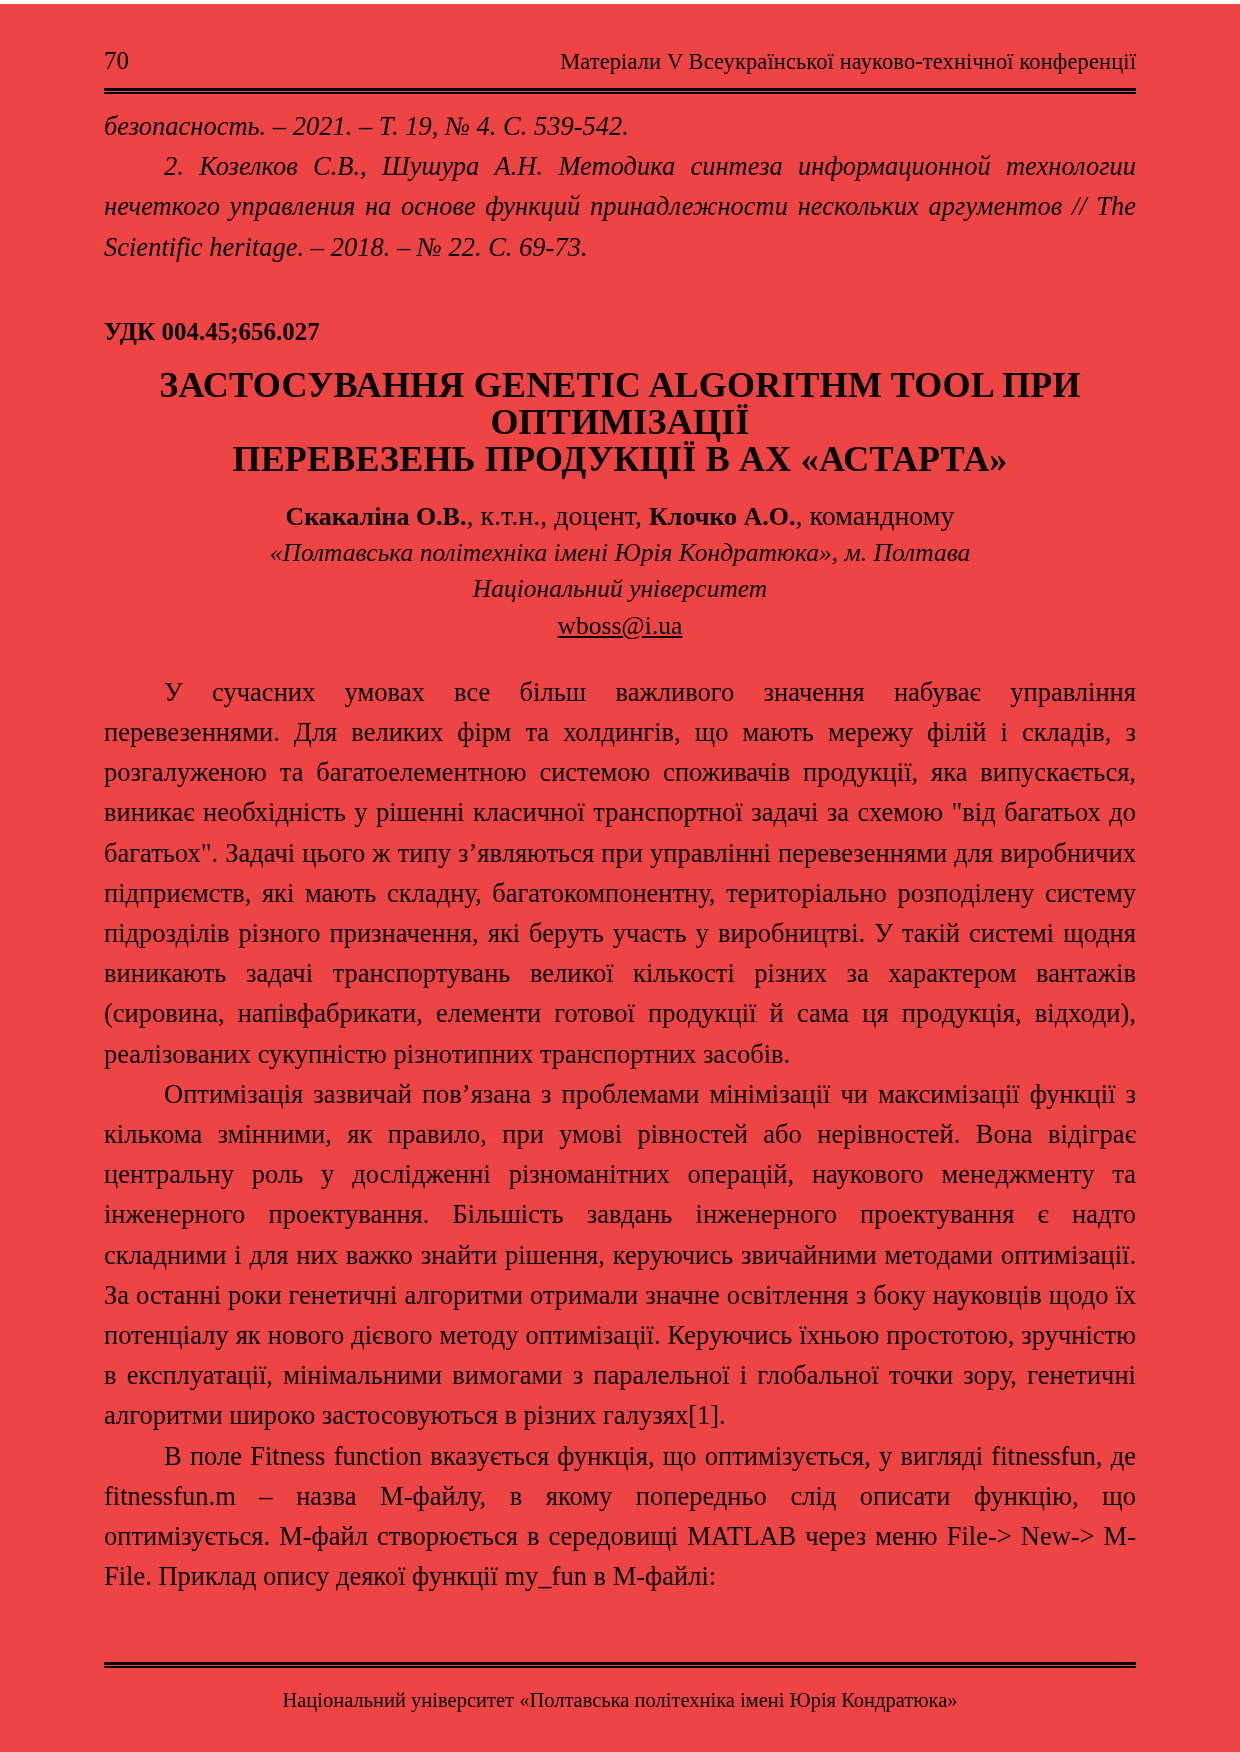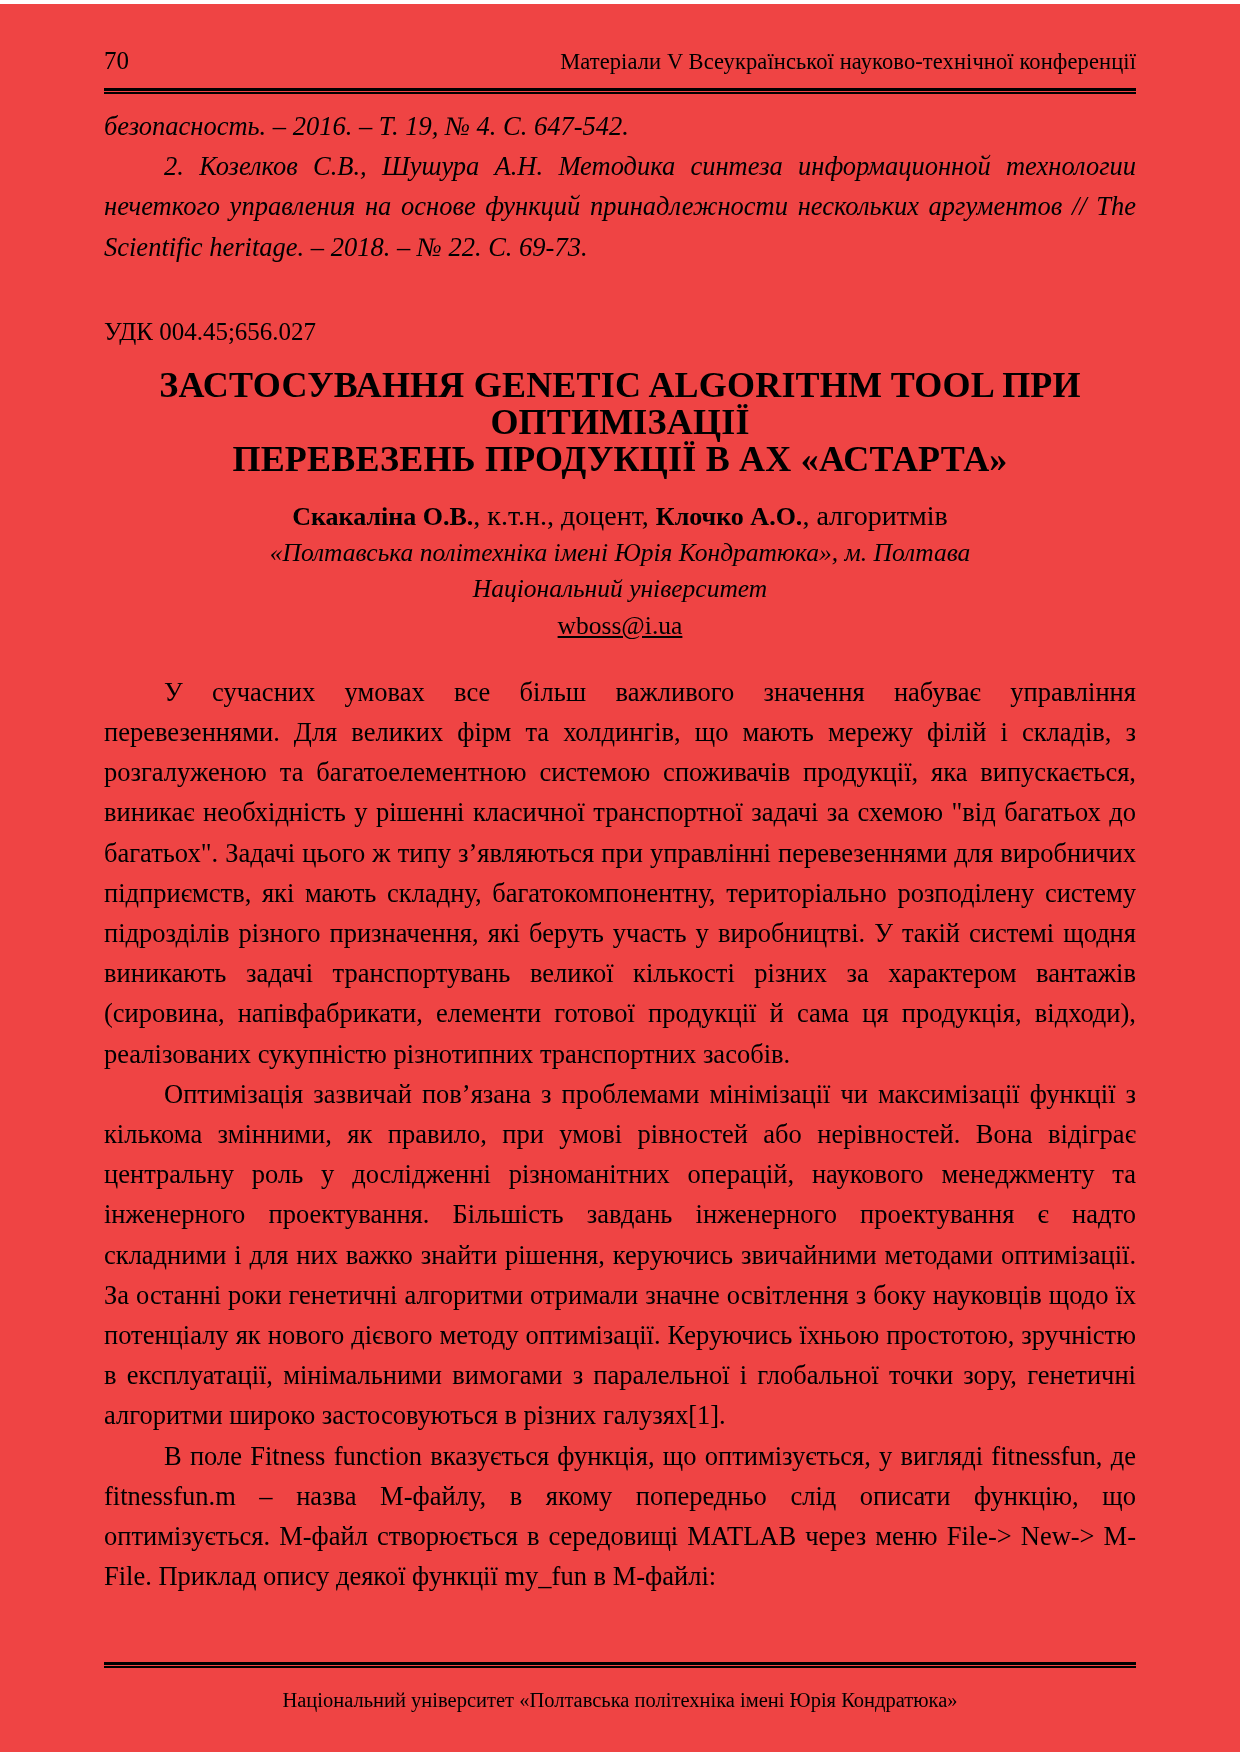--- a/index.html
+++ b/index.html
@@ -76,21 +76,21 @@
     text-indent: 60px;
   }
   p.italic {
     font-style: italic;
   }
 
   
   .udk {
     margin: 0;
     font-size: 25px;
-    font-weight: normal;
+    font-weight: bold;
     line-height: 34px;
     padding-top: 48px;
   }
   .paper-title {
     margin: 0;
     padding-top: 18px;
     font-size: 36px;
     font-weight: bold;
     line-height: 37px;
     text-align: center;
@@ -155,32 +155,32 @@
 
   <div class="running-head">
     <span class="folio">70</span>
     <span class="rh-title">Матеріали V Всеукраїнської науково-технічної конференції</span>
   </div>
 
   <div class="rule-double-top"></div>
 
   <div class="content">
 
-    <p class="body italic">безопасность. – 2016. – Т. 19, № 4. С. 647-542.</p>
+    <p class="body italic">безопасность. – 2021. – Т. 19, № 4. С. 539-542.</p>
 
     <p class="body italic indent">2. Козелков С.В., Шушура А.Н. Методика синтеза информационной технологии нечеткого управления на основе функций принадлежности нескольких аргументов // The Scientific heritage. – 2018. – № 22. С. 69-73.</p>
 
     <p class="udk">УДК 004.45;656.027</p>
 
     <h1 class="paper-title">
       <span>ЗАСТОСУВАННЯ GENETIC ALGORITHM TOOL ПРИ  ОПТИМІЗАЦІЇ</span><br>
       <span>ПЕРЕВЕЗЕНЬ ПРОДУКЦІЇ В АХ «АСТАРТА»</span>
     </h1>
 
-    <p class="authors"><b>Скакаліна О.В.</b><span class="rank">, к.т.н., доцент, </span><b>Клочко А.О.</b><span class="rank">, алгоритмів</span></p>
+    <p class="authors"><b>Скакаліна О.В.</b><span class="rank">, к.т.н., доцент, </span><b>Клочко А.О.</b><span class="rank">, командному</span></p>
 
     <p class="affiliation">«Полтавська політехніка імені Юрія Кондратюка», м. Полтава</p>
     <p class="affiliation">Національний університет</p>
 
     <p class="email-line"><span class="mail">wboss@i.ua</span></p>
 
     <div class="gap-before-body"></div>
 
     <p class="body indent">У сучасних умовах все більш важливого значення набуває управління перевезеннями. Для великих фірм та холдингів, що мають мережу філій і складів, з розгалуженою та багатоелементною системою споживачів продукції, яка випускається, виникає необхідність у рішенні класичної транспортної задачі за схемою "від багатьох до багатьох". Задачі цього ж типу з’являються при управлінні перевезеннями для виробничих підприємств, які мають складну, багатокомпонентну, територіально розподілену систему підрозділів різного призначення, які беруть участь у виробництві. У такій системі щодня виникають задачі транспортувань великої кількості різних за характером вантажів (сировина, напівфабрикати, елементи готової продукції й сама ця продукція, відходи), реалізованих сукупністю різнотипних транспортних засобів.</p>
     <p class="body indent">Оптимізація зазвичай пов’язана з проблемами мінімізації чи максимізації функції з кількома змінними, як правило, при умові рівностей або нерівностей. Вона відіграє центральну роль у дослідженні різноманітних операцій, наукового менеджменту та інженерного проектування. Більшість завдань інженерного проектування є надто складними і для них важко знайти рішення, керуючись звичайними методами оптимізації. За останні роки генетичні алгоритми отримали значне освітлення з боку науковців щодо їх потенціалу як нового дієвого методу оптимізації. Керуючись їхньою простотою, зручністю в експлуатації, мінімальними вимогами з паралельної і глобальної точки зору, генетичні алгоритми широко застосовуються в різних галузях[1].</p>

